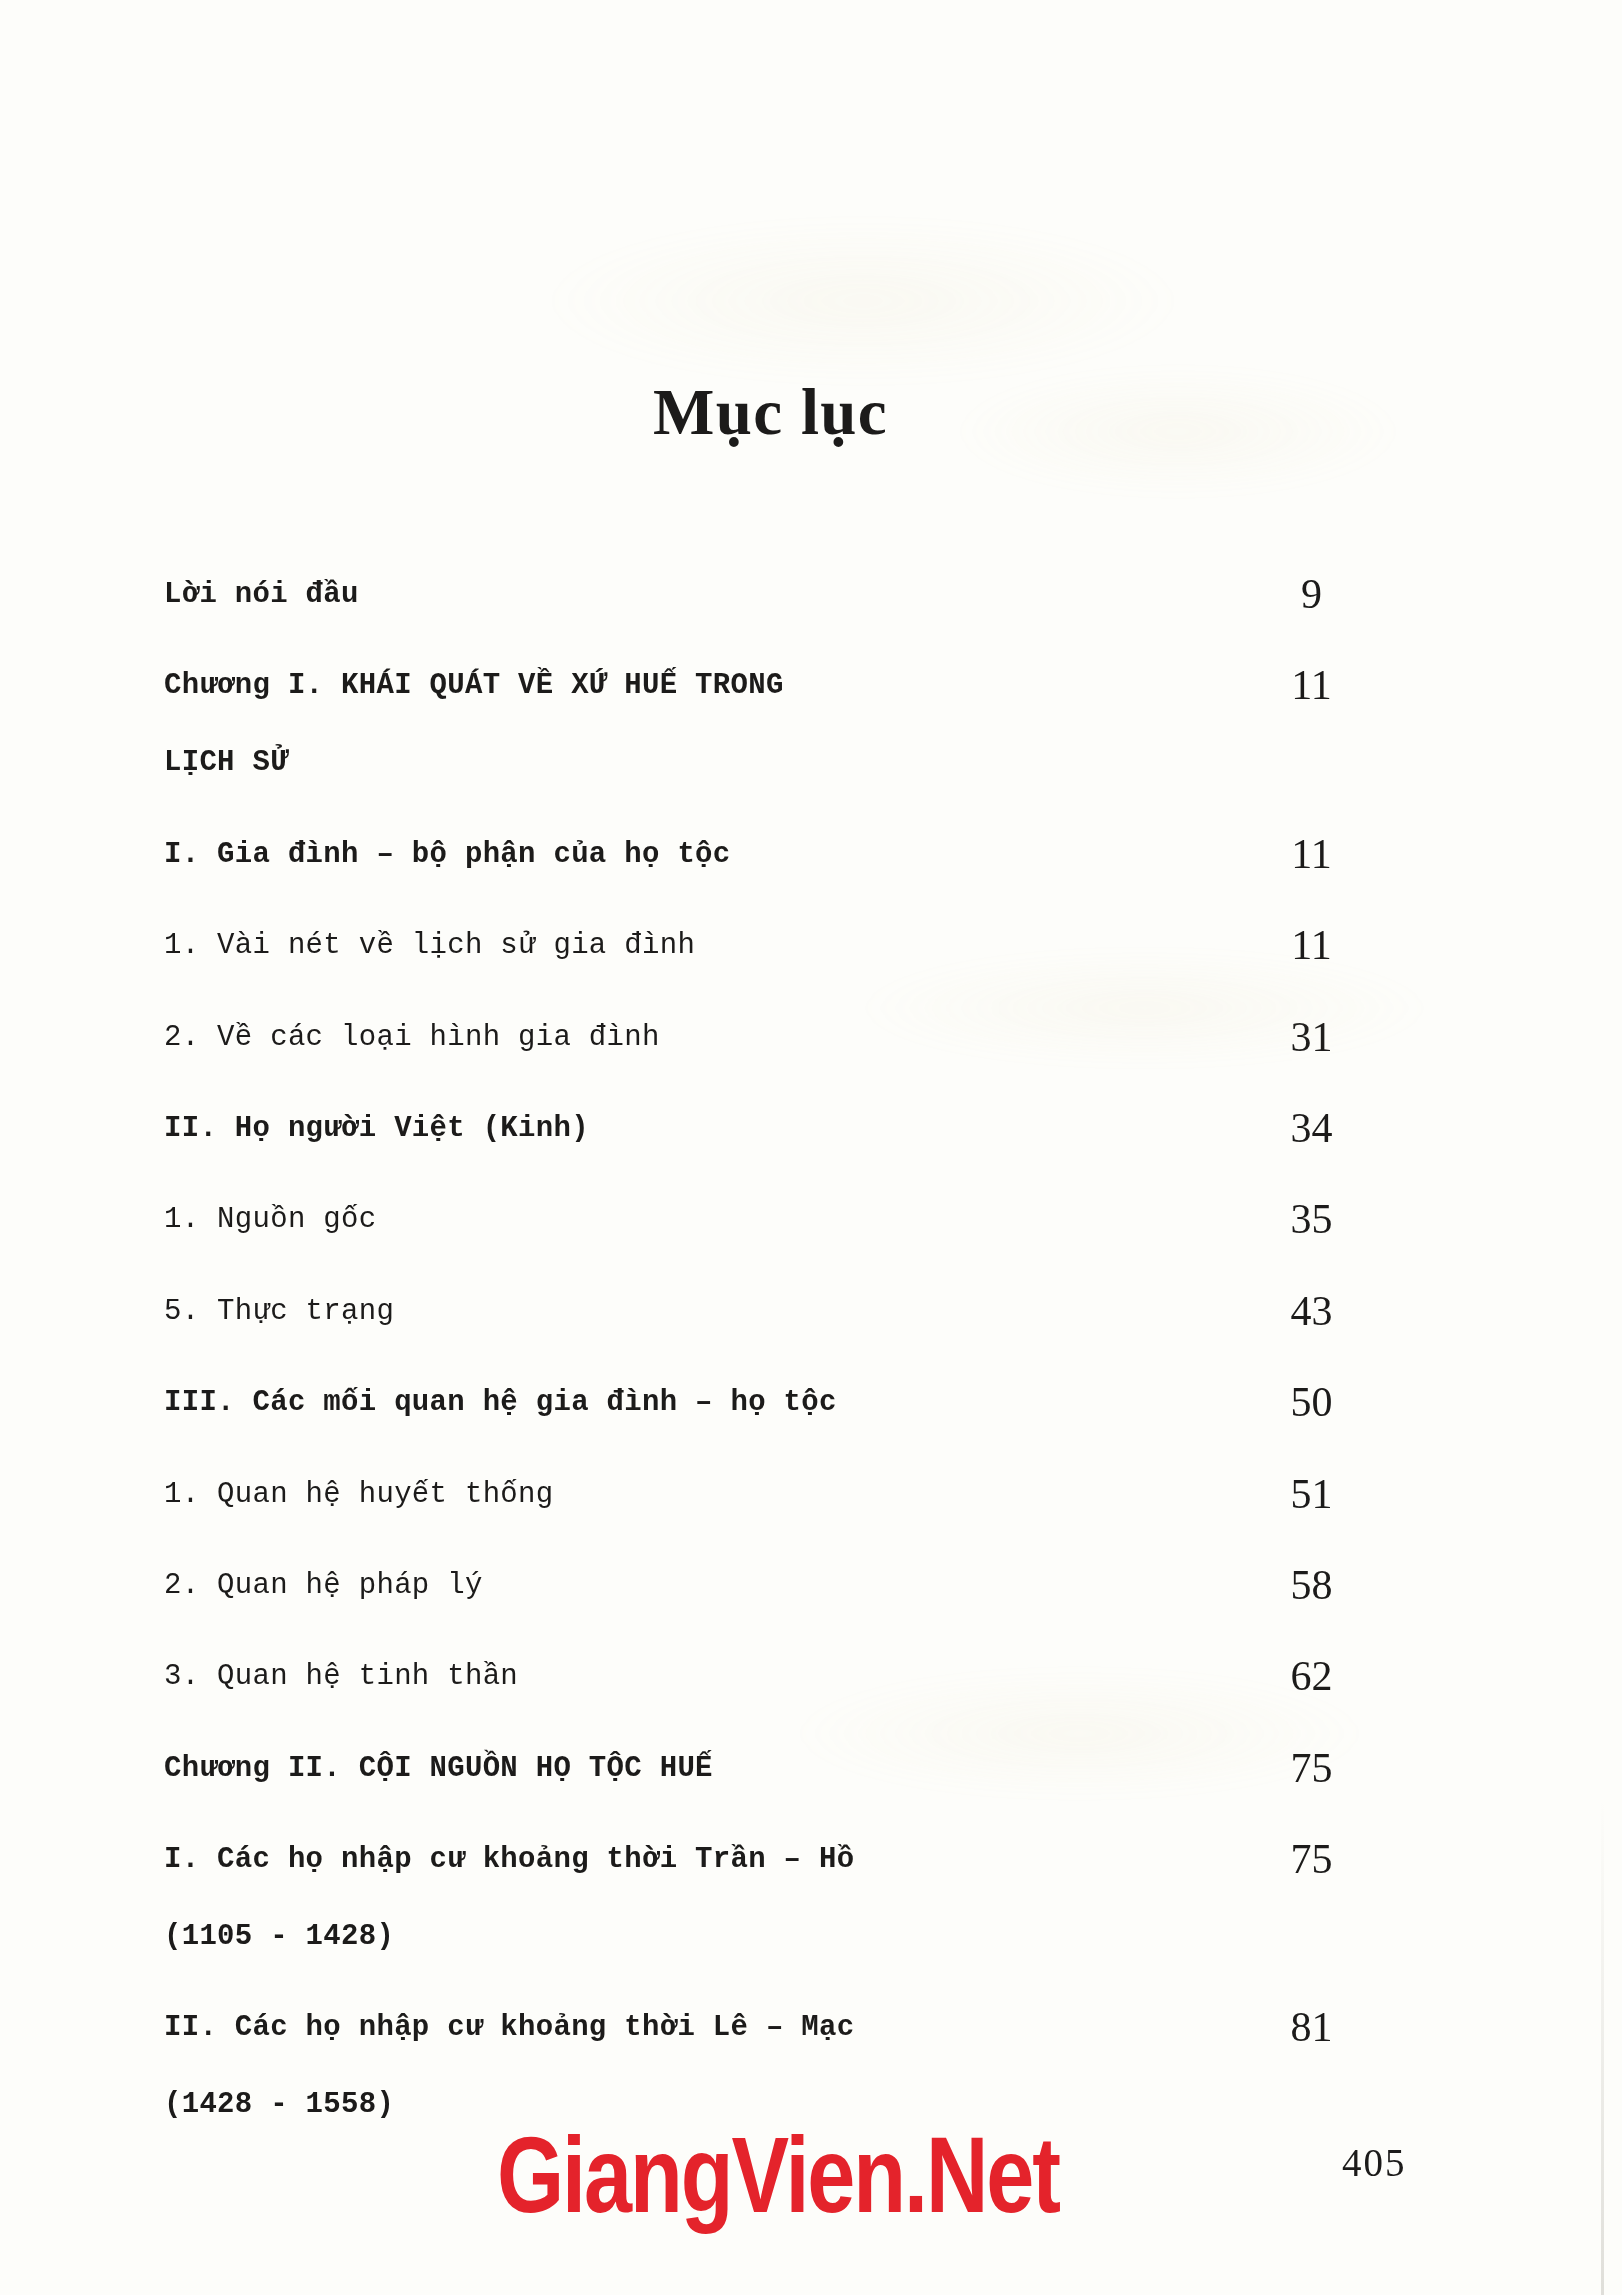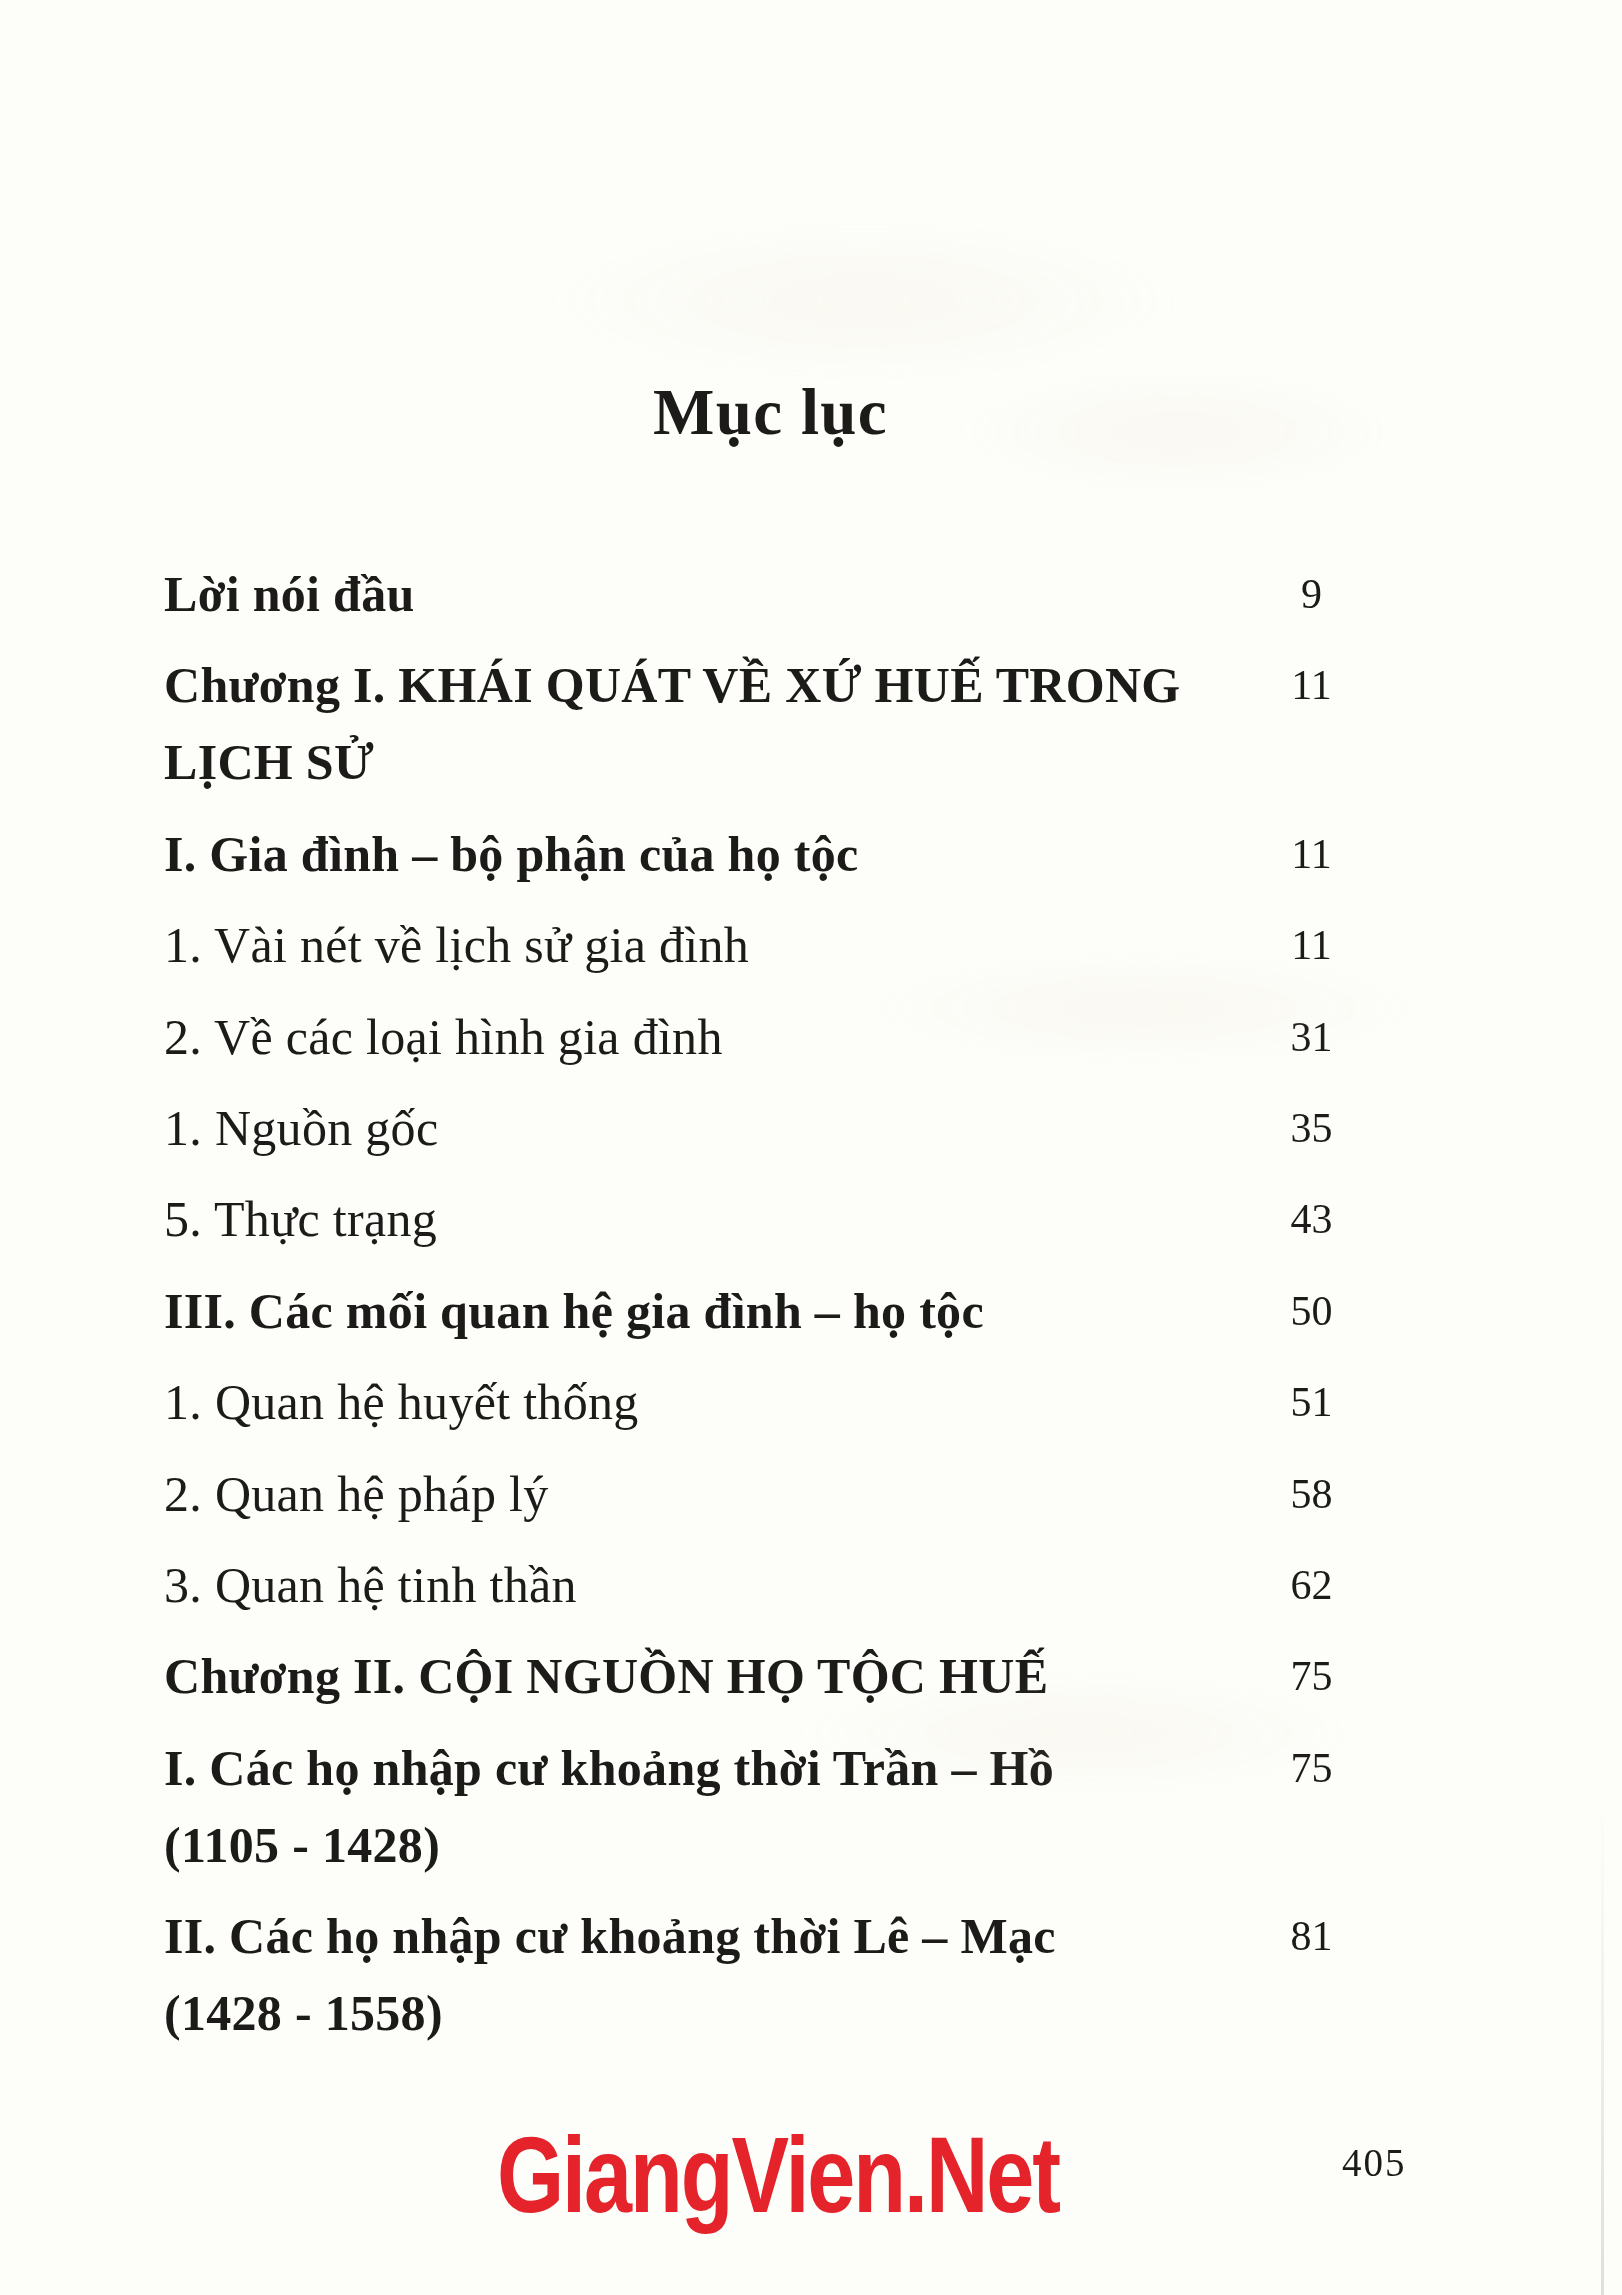--- a/index.html
+++ b/index.html
@@ -30,24 +30,25 @@
     margin-bottom: 98px;
     letter-spacing: 1.3px;
   }
   .toc-row {
     display: flex;
     align-items: flex-start;
     margin-bottom: 14.4px;
   }
   .toc-title {
     flex: 1;
-    font-size: 50px;
+    font-size: 29px;
     line-height: 77px;
     white-space: pre-line;
     letter-spacing: 0.3px;
+    font-family: Liberation Mono, monospace;
   }
   .toc-row.bold .toc-title {
     font-weight: bold;
   }
   .toc-page {
     width: 131px;
     flex: none;
     font-size: 42px;
     line-height: 77px;
     text-align: center;
@@ -131,20 +132,24 @@
     <div class="toc-row">
       <div class="toc-title">1. Vài nét về lịch sử gia đình</div>
       <div class="toc-page">11</div>
     </div>
 
     <div class="toc-row">
       <div class="toc-title">2. Về các loại hình gia đình</div>
       <div class="toc-page">31</div>
     </div>
 
+    <div class="toc-row bold">
+      <div class="toc-title">II. Họ người Việt (Kinh)</div>
+      <div class="toc-page">34</div>
+    </div>
 
     <div class="toc-row">
       <div class="toc-title">1. Nguồn gốc</div>
       <div class="toc-page">35</div>
     </div>
 
     <div class="toc-row">
       <div class="toc-title">5. Thực trạng</div>
       <div class="toc-page">43</div>
     </div>

